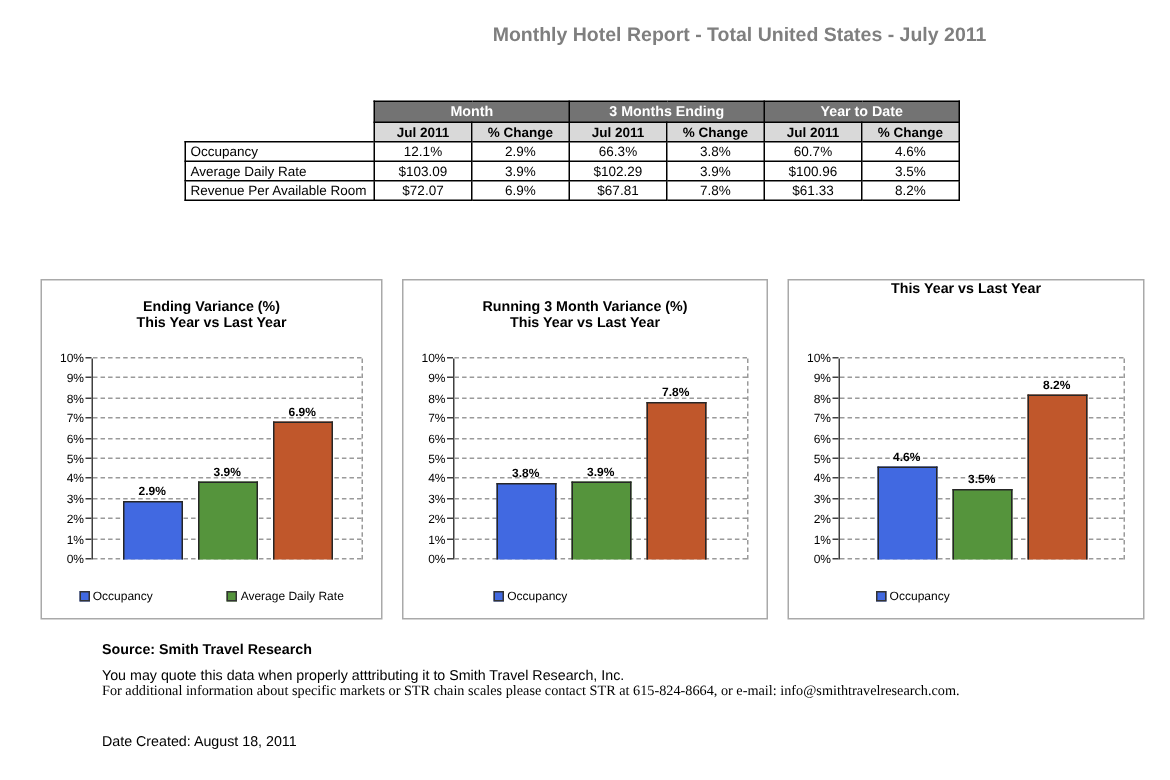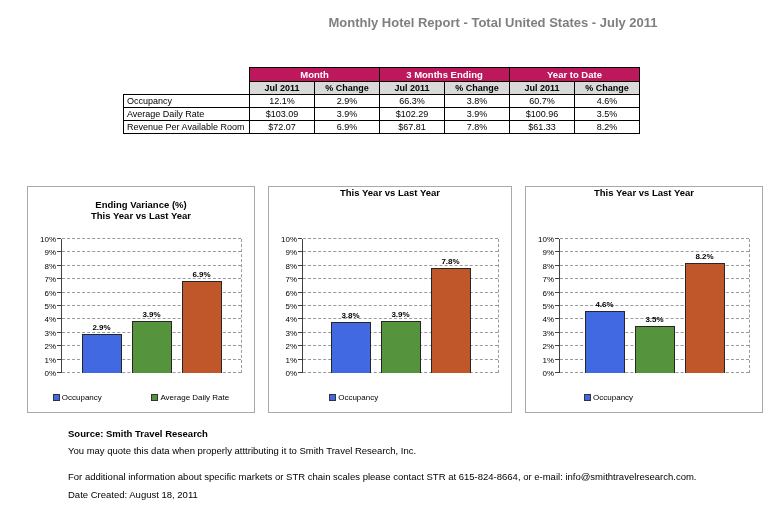--- a/index.html
+++ b/index.html
@@ -14,21 +14,21 @@
 
   
   .summary-table {
     position:absolute; top:67px; left:123px;
     border-collapse:collapse; font-size:9px; table-layout:fixed;
   }
   .summary-table th, .summary-table td {
     border:1px solid #000; padding:1px 3px; height:12px; overflow:hidden; white-space:nowrap;
   }
   .summary-table th.blank { border:none; background:#fff; }
-  .group-th { background:#be185d; color:#fff; font-weight:bold; font-size:9.5px; text-align:center; }
+  .group-th { background:#737373; color:#fff; font-weight:bold; font-size:9.5px; text-align:center; }
   .sub-th   { background:#d9d9d9; color:#000; font-weight:bold; text-align:center; }
   .row-label { text-align:left; background:#fff; }
   td.val { text-align:center; background:#fff; }
 
   
   .chart-tile {
     position:absolute; top:186px; height:227px;
     background:#fff; border:1px solid #a9a9a9;
   }
   .chart-title, .chart-subtitle {
@@ -60,21 +60,21 @@
     display:flex; justify-content:space-around; align-items:center;
     font-size:8px; color:#000;
   }
   .legend-item { display:flex; align-items:center; gap:2px; }
   .legend-swatch { display:inline-block; width:7px; height:7px; border:1px solid #333; }
 
   
   .footer-line { position:absolute; left:68px; font-size:9.5px; color:#000; white-space:nowrap; }
   .footer-source { top:428px; font-weight:bold; }
   .footer-quote1 { top:445px; }
-  .footer-quote2 { top:471px; }
+  .footer-quote2 { top:456px;font-family:Liberation Serif, serif; }
   .footer-date   { top:489px; }
 </style>
 </head>
 <body>
 
 <div class="report-title">Monthly Hotel Report - Total United States - July 2011</div>
 
 <table class="summary-table">
   <colgroup>
     <col style="width:126px">
@@ -188,20 +188,21 @@
         <span>Occupancy</span>
       </div>
       <div class="legend-item">
         <span class="legend-swatch" style="background: rgb(85, 148, 60);"></span>
         <span>Average Daily Rate</span>
       </div>
     </div>
 </div>
 
 <div class="chart-tile" style="left:268px; width:244px;">
+  <div class="chart-title">Running 3 Month Variance (%)</div>
   <div class="chart-subtitle">This Year vs Last Year</div>
   <div class="plot-wrap">
       <div class="gridline" style="bottom: 0%;"></div>
       <div class="tick-mark" style="bottom: 0%;"></div>
       <div class="ytick-label" style="bottom: 0%;">0%</div>
       <div class="gridline" style="bottom: 10%;"></div>
       <div class="tick-mark" style="bottom: 10%;"></div>
       <div class="ytick-label" style="bottom: 10%;">1%</div>
       <div class="gridline" style="bottom: 20%;"></div>
       <div class="tick-mark" style="bottom: 20%;"></div>

